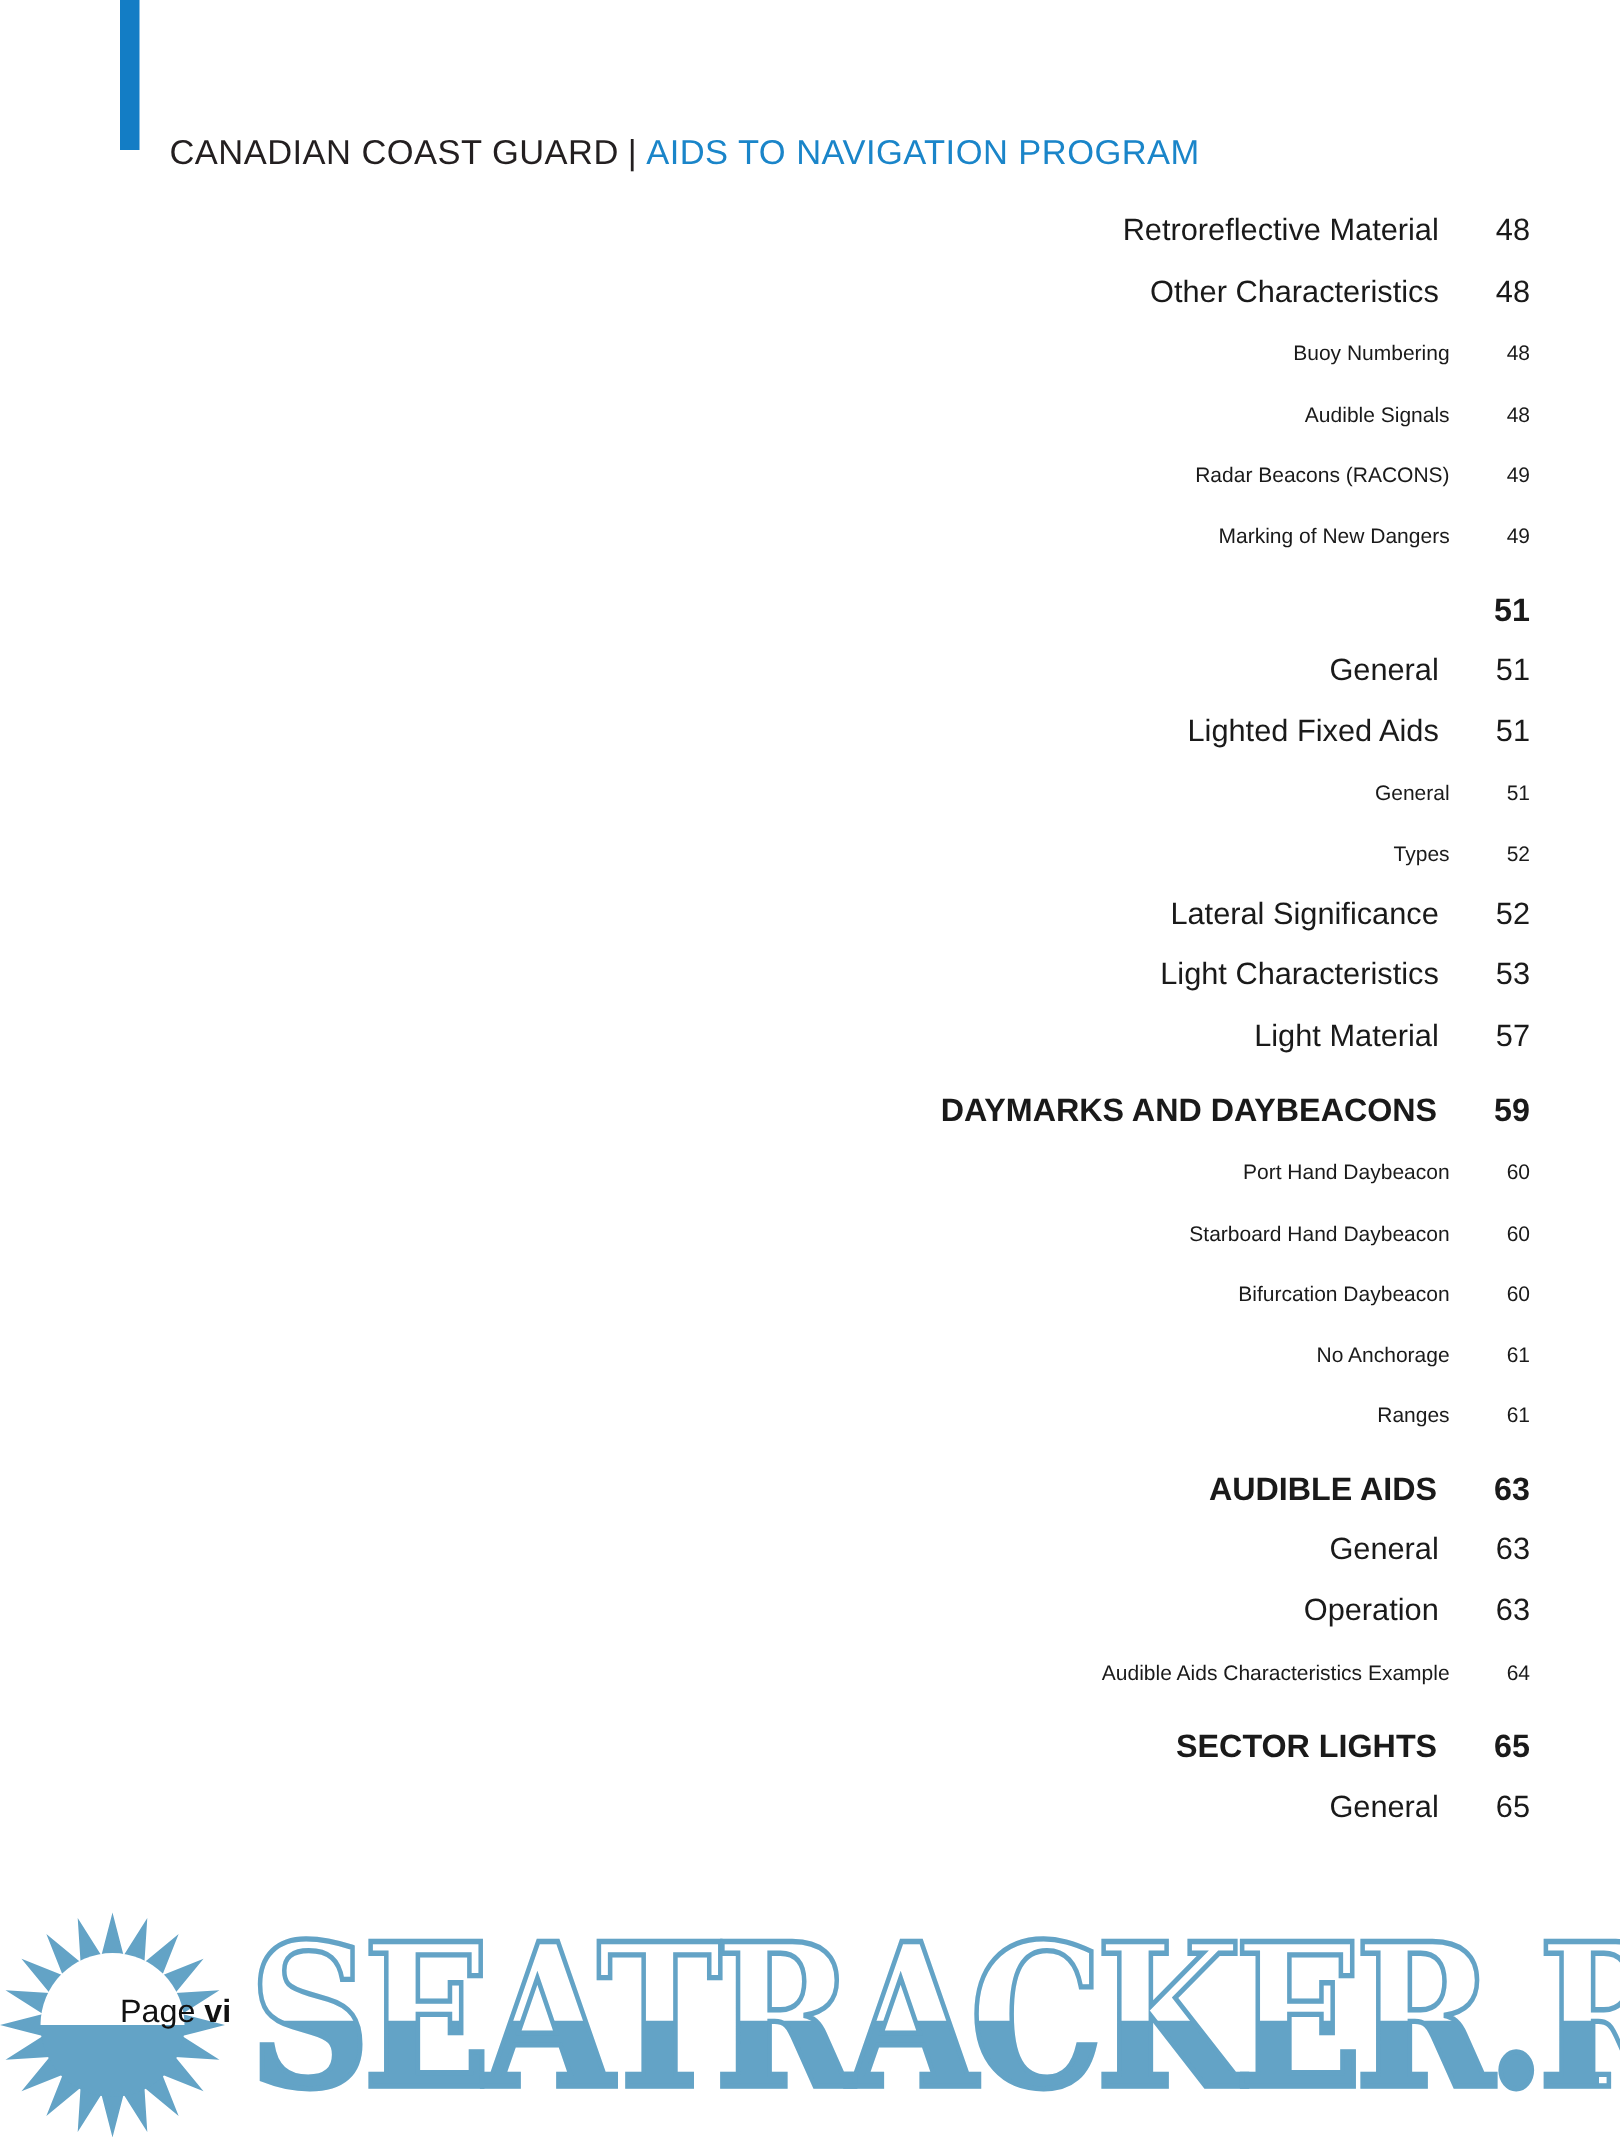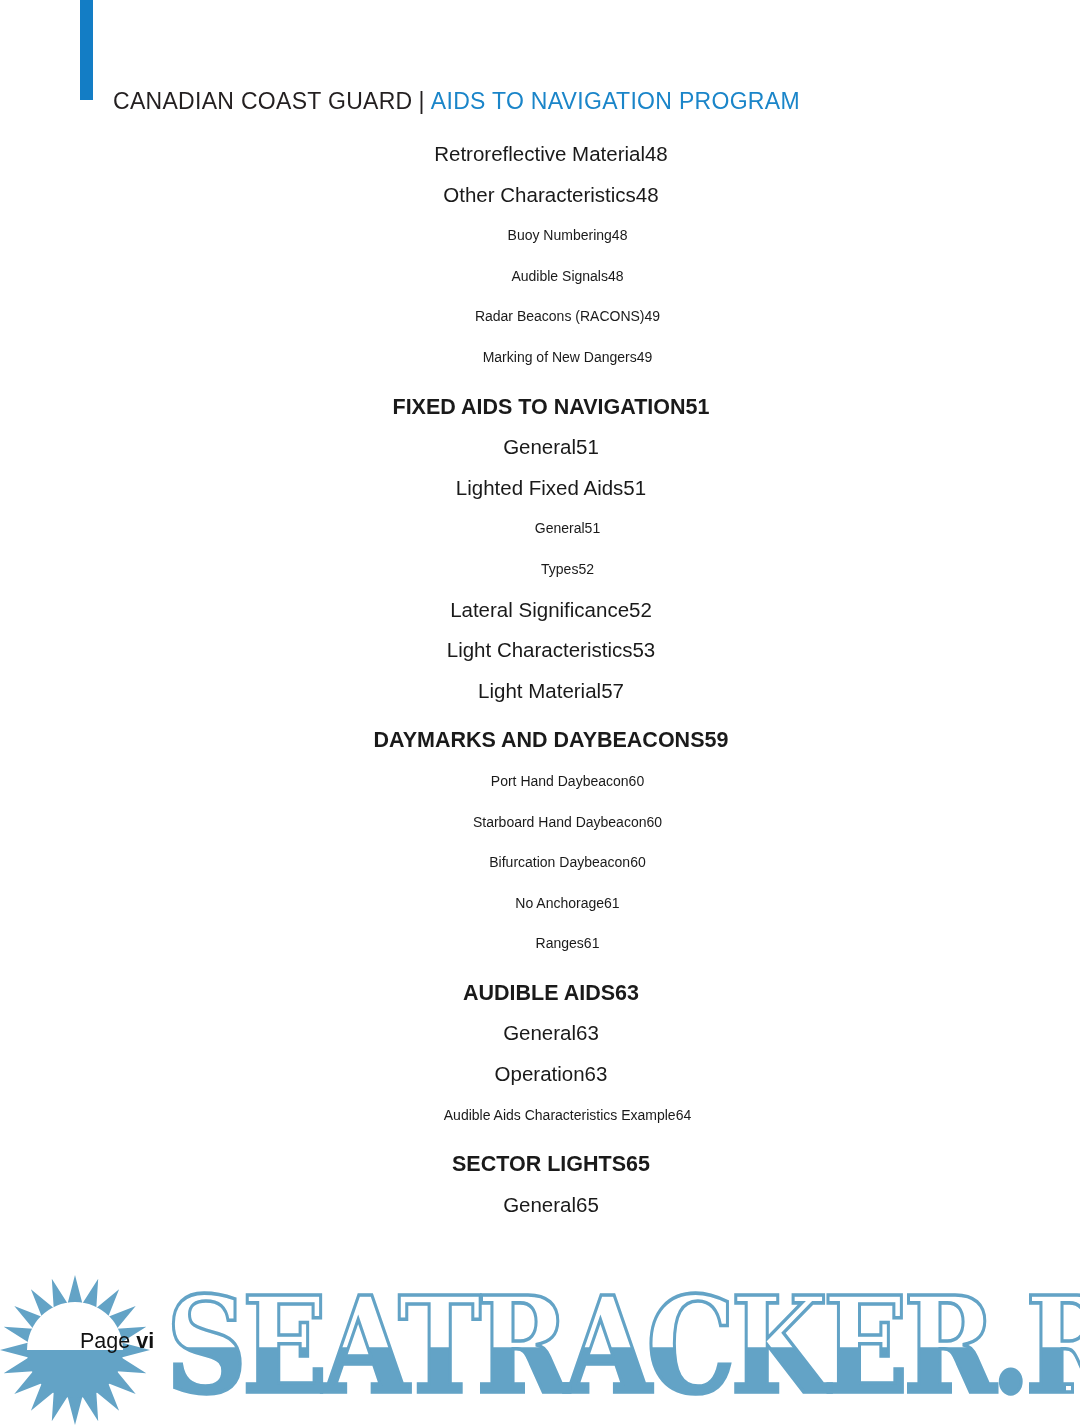--- a/index.html
+++ b/index.html
@@ -25,22 +25,22 @@
     color:#231f20;
   }
   .doc-header .sep{margin:0 6px;color:#231f20;}
   .doc-header .prog{color:#1a85c9;}
 
   
   .toc{
     position:absolute;left:82px;top:134px;width:938px;
   }
   .toc-row{
-    display:flex;justify-content:center;align-items:baseline;
-    height:40.6px;line-height:40.6px;
+    display:flex;justify-content:flex-end;align-items:baseline;
+    height:40.6px;line-height:40.6px;gap:38px;
   }
   .toc-row.lvl0{font-weight:bold;font-size:21.5px;margin-top:9px;}
   .toc-row.lvl1{font-size:20.5px;}
   .toc-row.lvl2{font-size:14px;}
   .toc-row.lvl2 .toc-label{padding-left:33px;}
   .toc-page{text-align:right;}
 
   
   .page-footer{
     position:absolute;left:80px;top:1329px;z-index:3;
@@ -99,21 +99,20 @@
       </div>
       <div class="toc-row lvl2">
         <span class="toc-label">Radar Beacons (RACONS)</span>
         <span class="toc-page">49</span>
       </div>
       <div class="toc-row lvl2">
         <span class="toc-label">Marking of New Dangers</span>
         <span class="toc-page">49</span>
       </div>
       <div class="toc-row lvl0">
-        <span class="toc-label">FIXED AIDS TO NAVIGATION</span>
         <span class="toc-page">51</span>
       </div>
       <div class="toc-row lvl1">
         <span class="toc-label">General</span>
         <span class="toc-page">51</span>
       </div>
       <div class="toc-row lvl1">
         <span class="toc-label">Lighted Fixed Aids</span>
         <span class="toc-page">51</span>
       </div>

